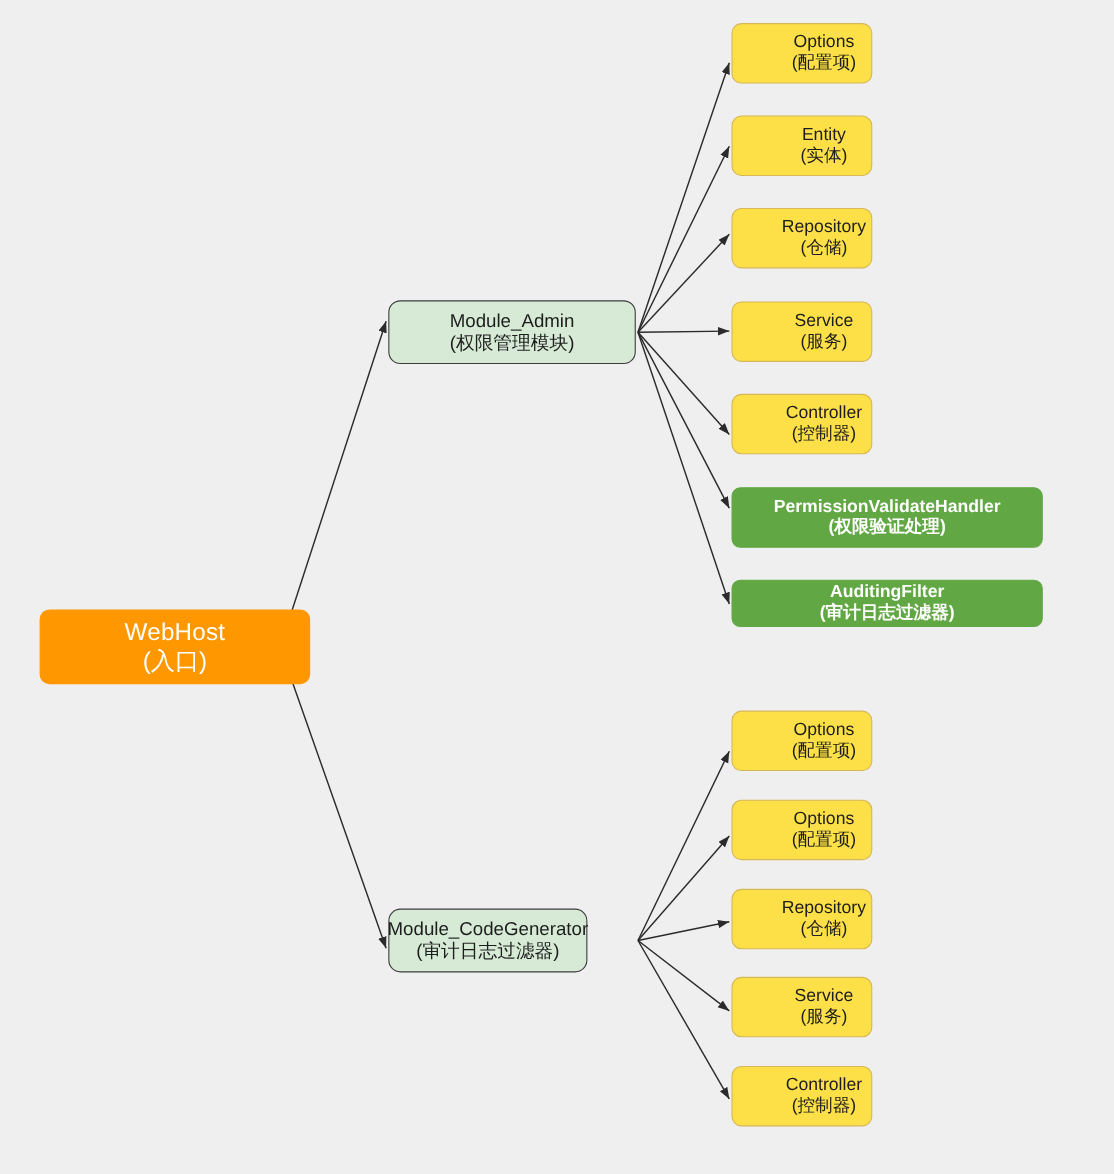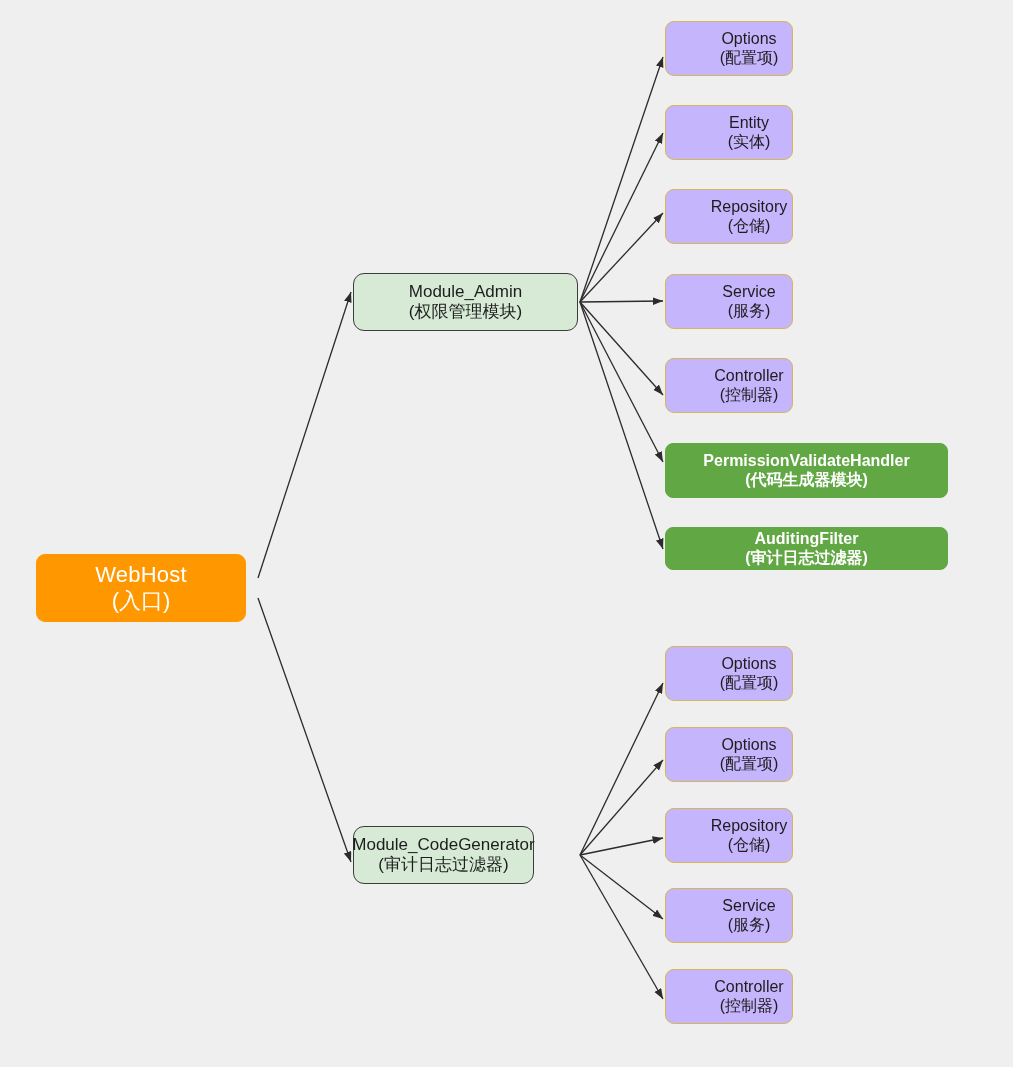--- a/index.html
+++ b/index.html
@@ -54,21 +54,21 @@
   .node-module {
     background: #d6ead6;
     border: 1.2px solid #3c3c3c;
     border-radius: 11px;
     color: #1d1d1d;
     font-size: 17px;
   }
 
   
   .node-leaf {
-    background: #c4b5fd;
+    background: #fde047;
     border: 1.2px solid #d6b656;
     border-radius: 9px;
     color: #1d1d1d;
     font-size: 16px;
     padding-left: 40px;
   }
 
   
   .node-handler {
     background: #61a744;
@@ -102,21 +102,21 @@
         <line x1="580" y1="302" x2="663" y2="549" stroke="#2b2b2b" stroke-width="1.3" marker-end="url(#arrowhead)"></line>
         <line x1="580" y1="855" x2="663" y2="683" stroke="#2b2b2b" stroke-width="1.3" marker-end="url(#arrowhead)"></line>
         <line x1="580" y1="855" x2="663" y2="760" stroke="#2b2b2b" stroke-width="1.3" marker-end="url(#arrowhead)"></line>
         <line x1="580" y1="855" x2="663" y2="838" stroke="#2b2b2b" stroke-width="1.3" marker-end="url(#arrowhead)"></line>
         <line x1="580" y1="855" x2="663" y2="919" stroke="#2b2b2b" stroke-width="1.3" marker-end="url(#arrowhead)"></line>
         <line x1="580" y1="855" x2="663" y2="999" stroke="#2b2b2b" stroke-width="1.3" marker-end="url(#arrowhead)"></line>
       </g>
   </svg>
 
   <div id="node-layer">
-      <div class="node node-root" style="left: 36px; top: 554px; width: 210px; height: 68px;">
+      <div class="node node-root" style="left: 36px; top: 554px; width: 246px; height: 68px;">
         <span class="l1">WebHost</span>
         <span class="l2">(入口)</span>
       </div>
       <div class="node node-module" style="left: 353px; top: 273px; width: 225px; height: 58px; text-align: right;">
         <span class="l1">Module_Admin</span>
         <span class="l2">(权限管理模块)</span>
       </div>
       <div class="node node-module" style="left: 353px; top: 826px; width: 181px; height: 58px;">
         <span class="l1">Module_CodeGenerator</span>
         <span class="l2">(审计日志过滤器)</span>
@@ -136,21 +136,21 @@
       <div class="node node-leaf" style="left: 665px; top: 274px; width: 128px; height: 55px;">
         <span class="l1">Service</span>
         <span class="l2">(服务)</span>
       </div>
       <div class="node node-leaf" style="left: 665px; top: 358px; width: 128px; height: 55px;">
         <span class="l1">Controller</span>
         <span class="l2">(控制器)</span>
       </div>
       <div class="node node-handler" style="left: 665px; top: 443px; width: 283px; height: 55px;">
         <span class="l1">PermissionValidateHandler</span>
-        <span class="l2">(代码生成器模块)</span>
+        <span class="l2">(权限验证处理)</span>
       </div>
       <div class="node node-handler" style="left: 665px; top: 527px; width: 283px; height: 43px;">
         <span class="l1">AuditingFilter</span>
         <span class="l2">(审计日志过滤器)</span>
       </div>
       <div class="node node-leaf" style="left: 665px; top: 646px; width: 128px; height: 55px;">
         <span class="l1">Options</span>
         <span class="l2">(配置项)</span>
       </div>
       <div class="node node-leaf" style="left: 665px; top: 727px; width: 128px; height: 55px;">

